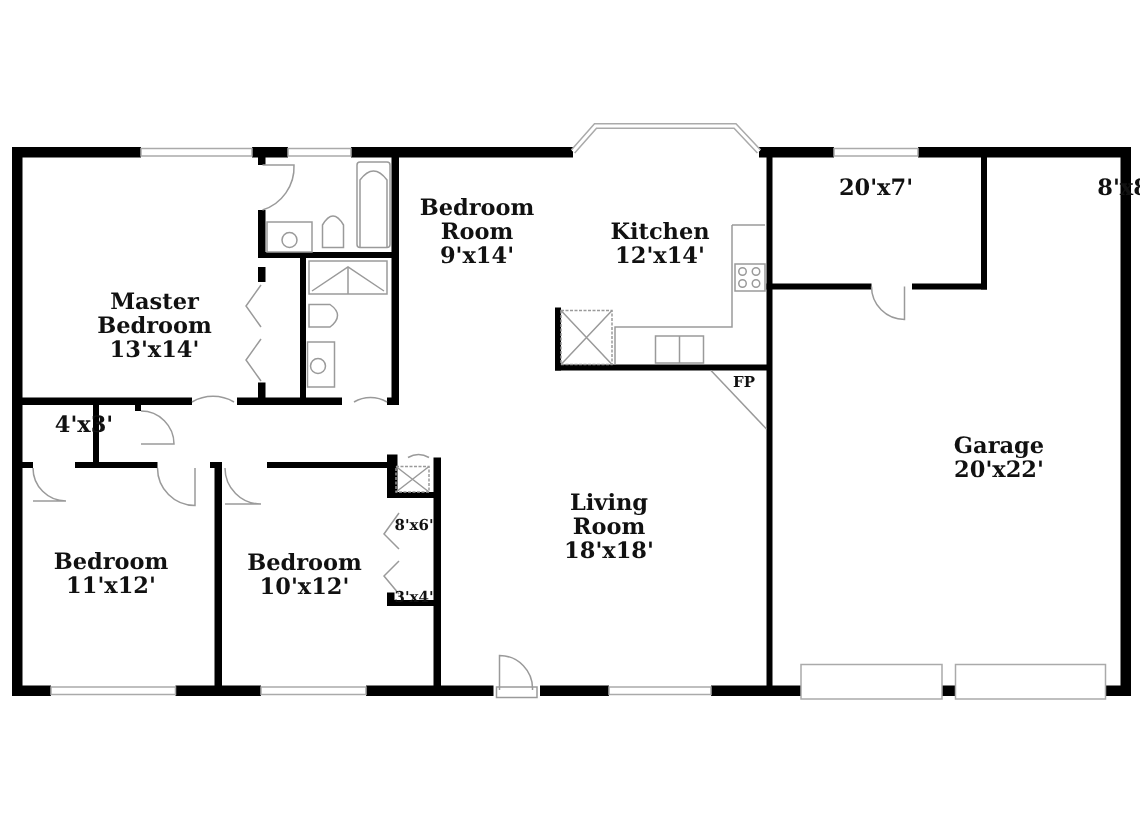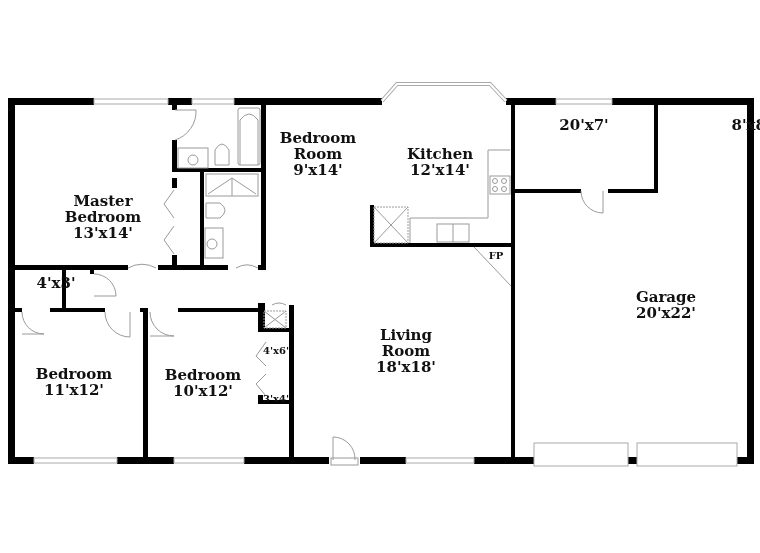--- a/index.html
+++ b/index.html
@@ -193,21 +193,21 @@
   <span class="ln">Bedroom</span>
   <span class="ln">11'x12'</span>
 </div>
 
 <div class="label lg" style="left:203px; top:368px;">
   <span class="ln">Bedroom</span>
   <span class="ln">10'x12'</span>
 </div>
 
 <div class="label sm" style="left:276px; top:346px;">
-  <span class="ln">4'x6'</span>
+  <span class="ln">8'x6'</span>
 </div>
 
 <div class="label sm" style="left:276px; top:394px;">
   <span class="ln">3'x4'</span>
 </div>
 
 <div class="label lg" style="left:406px; top:328px;">
   <span class="ln">Living</span>
   <span class="ln">Room</span>
   <span class="ln">18'x18'</span>

